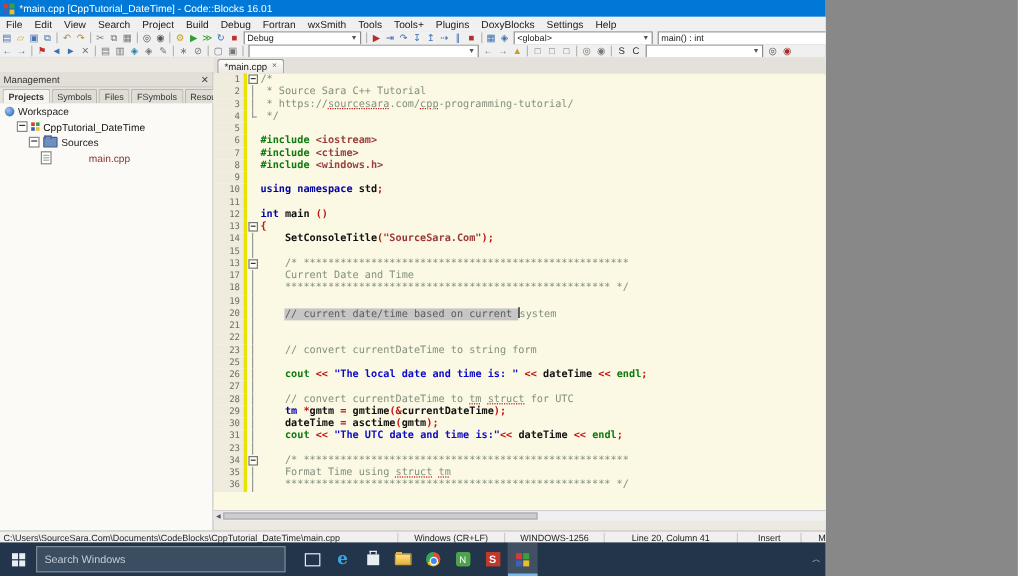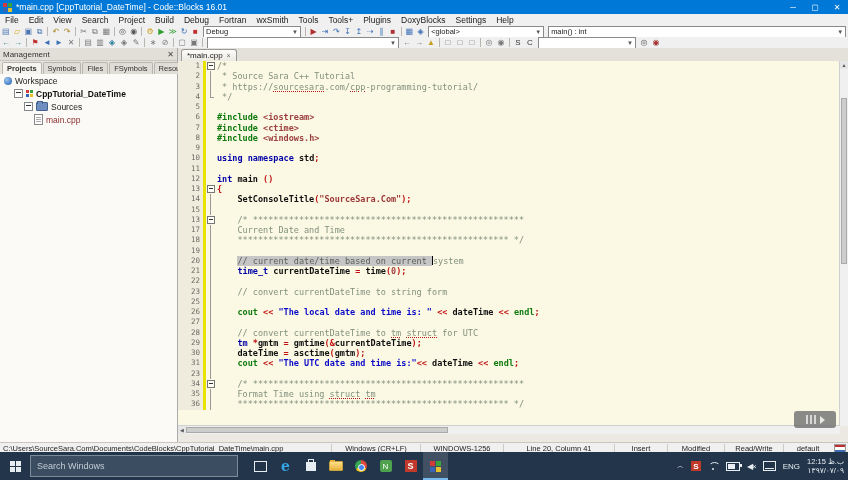--- a/index.html
+++ b/index.html
@@ -1,16 +1,16 @@
 <!DOCTYPE html>
 <html><head>
 <meta charset="utf-8">
 <style>
   html,body{margin:0;padding:0;background:#888;}
-  #root{position:relative;width:848px;height:480px;overflow:hidden;
+  #root{position:relative;width:688px;height:480px;overflow:hidden;
         font-family:"Liberation Sans",sans-serif;background:#ece9e2;
         -webkit-font-smoothing:antialiased;}
   
   #titlebar{position:absolute;left:0;top:0;width:848px;height:14px;background:#0078d7;
             display:flex;align-items:center;color:#fff;font-size:8.5px;}
   .cb-logo{display:grid;grid-template-columns:4px 4px;grid-template-rows:4px 4px;gap:1px;margin:0 4px 0 3px;}
   .cb-logo i{display:block;}
   #title-text{white-space:nowrap;}
   #win-controls{margin-left:auto;display:flex;align-items:center;height:100%;}
   .wbtn{width:22px;height:100%;display:flex;align-items:center;justify-content:center;font-size:8px;color:#fff;}
@@ -23,21 +23,21 @@
   #toolbar1{top:26px;}
   #toolbar2{top:37px;border-bottom:1px solid #c9c6bf;}
   .tbtn{width:12px;height:11px;display:flex;align-items:center;justify-content:center;font-size:8px;line-height:1;}
   .tsep{width:1px;height:9px;background:#b9b6af;margin:0 2px;flex:none;}
   .combo{height:10px;background:#fff;border:1px solid #8a8a8a;display:flex;align-items:center;
          font-size:7.5px;color:#222;padding:0 2px;flex:none;margin:0 2px;overflow:hidden;white-space:nowrap;}
   .combo .arr{margin-left:auto;font-size:6px;color:#555;padding-left:3px;}
   
   #main{position:absolute;left:0;top:48px;width:848px;height:394px;background:#ece9e2;}
   
-  #mgmt{position:absolute;left:0;top:0;width:177px;height:394px;background:#ece9e2;border-right:1px solid #aaa;}
+  #mgmt{position:absolute;left:0;top:12px;width:177px;height:394px;background:#ece9e2;border-right:1px solid #aaa;}
   #mgmt-header{height:12px;display:flex;align-items:center;background:#e2dfd8;border-bottom:1px solid #c9c6bf;
                font-size:8px;color:#333;padding:0 3px;}
   #mgmt-close{margin-left:auto;font-size:8px;color:#444;}
   #mgmt-tabs{height:13px;display:flex;align-items:flex-end;padding-left:2px;border-bottom:1px solid #b9b6af;background:#e6e3dc;}
   .mgmt-tab{font-size:7.5px;color:#333;padding:1px 4px;border:1px solid #b9b6af;border-bottom:none;
             background:#e0ddd6;border-radius:2px 2px 0 0;margin-right:1px;white-space:nowrap;}
   .mgmt-tab.active{background:#f6f4ee;font-weight:bold;}
   #tree{position:absolute;left:0;top:26px;right:0;bottom:0;background:#fbfaf7;font-size:8.5px;color:#222;}
   .trow{display:flex;align-items:center;height:13px;white-space:nowrap;}
   .texp{width:7px;height:7px;border:1px solid #888;background:#fff;position:relative;margin-right:3px;flex:none;}
@@ -283,28 +283,28 @@
             <span style="color: rgb(34, 34, 34);">Workspace</span>
           </div>
           <div class="trow" style="padding-left: 14px;">
             <span class="texp"></span>
             <span class="ticon icon-prj">
               <i style="display: block; background: rgb(212, 58, 58);"></i>
               <i style="display: block; background: rgb(58, 162, 58);"></i>
               <i style="display: block; background: rgb(58, 98, 181);"></i>
               <i style="display: block; background: rgb(232, 192, 42);"></i>
             </span>
-            <span style="color: rgb(17, 17, 17); font-weight: bold;">CppTutorial_DateTime</span>
+            <span style="color: rgb(17, 17, 17); font-weight: normal;">CppTutorial_DateTime</span>
           </div>
           <div class="trow" style="padding-left: 24px;">
             <span class="texp"></span>
             <span class="ticon icon-folder"></span>
             <span style="color: rgb(34, 34, 34);">Sources</span>
           </div>
-          <div class="trow" style="padding-left: 34px;">
+          <div class="trow" style="padding-left: 34px; gap: 28px;">
             <span class="ticon icon-file"></span>
             <span style="color: rgb(139, 48, 48);">main.cpp</span>
           </div>
         </div>
     </div>
 
     <div id="editor-pane">
       <div id="tabbar">
         <div id="editor-tab">
           <span>*main.cpp</span>
@@ -455,21 +455,20 @@
               <span class="fln"></span>
             </span>
             <code><span class="pl">    </span><span class="sel">// current date/time based on current </span><span class="cur"></span><span class="cm">system</span></code>
           </div>
           <div class="cl">
             <span class="ln">21</span>
             <span class="chg"></span>
             <span class="fm">
               <span class="fln"></span>
             </span>
-            <code><span class="pl">    </span><span class="kw">time_t</span><span class="pl"> currentDateTime </span><span class="op">=</span><span class="pl"> time</span><span class="op">(</span><span class="num">0</span><span class="op">);</span></code>
           </div>
           <div class="cl">
             <span class="ln">22</span>
             <span class="chg"></span>
             <span class="fm">
               <span class="fln"></span>
             </span>
             <code></code>
           </div>
           <div class="cl">

